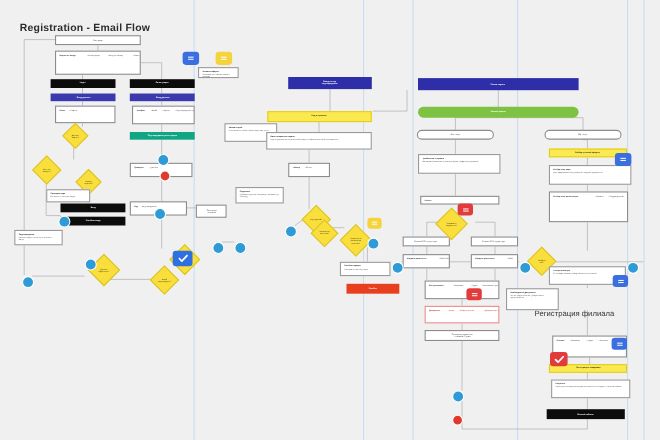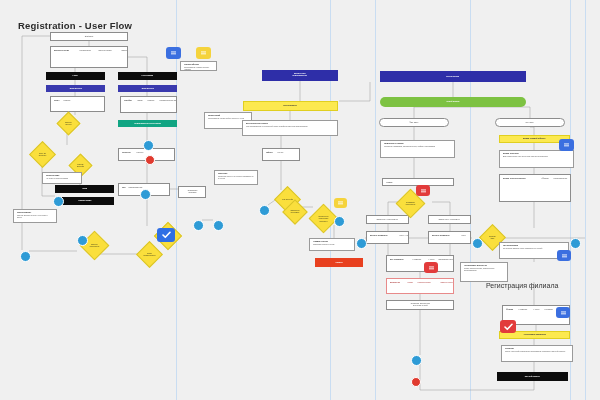--- a/index.html
+++ b/index.html
@@ -160,21 +160,21 @@
       <path d="M365,238 L472,238"></path>
       <path d="M481,238 L570,238"></path>
       <path d="M570,238 L585,238"></path>
       <path d="M202,220 L213,220"></path>
       <path d="M268,205 L278,198"></path>
       <path d="M334,225 L334,238"></path>
       <path d="M339,101 L370,101 L370,82"></path>
     </g>
   </svg>
 
-  <div id="title">Registration - User Flow</div>
+  <div id="title">Registration - Email Flow</div>
   <div id="section-label" style="left:486px;top:282px;">Регистрация филиала</div>
 
   <div id="nodes">
       <div class="node n-white" style="left: 50px; top: 32px; width: 78px; height: 9px;">
         <span class="lbl">Start page</span>
       </div>
       <div class="node n-white-sq" style="left: 50px; top: 46px; width: 78px; height: 22px;">
         <span style="display: block; transform: scale(0.6); transform-origin: left center; white-space: nowrap; font-weight: bold;">Варианты входа</span>
         <span style="display: block; transform: scale(0.6); transform-origin: left center; white-space: nowrap;">• Регистрация</span>
         <span style="display: block; transform: scale(0.6); transform-origin: left center; white-space: nowrap;">• Вход по логину</span>

